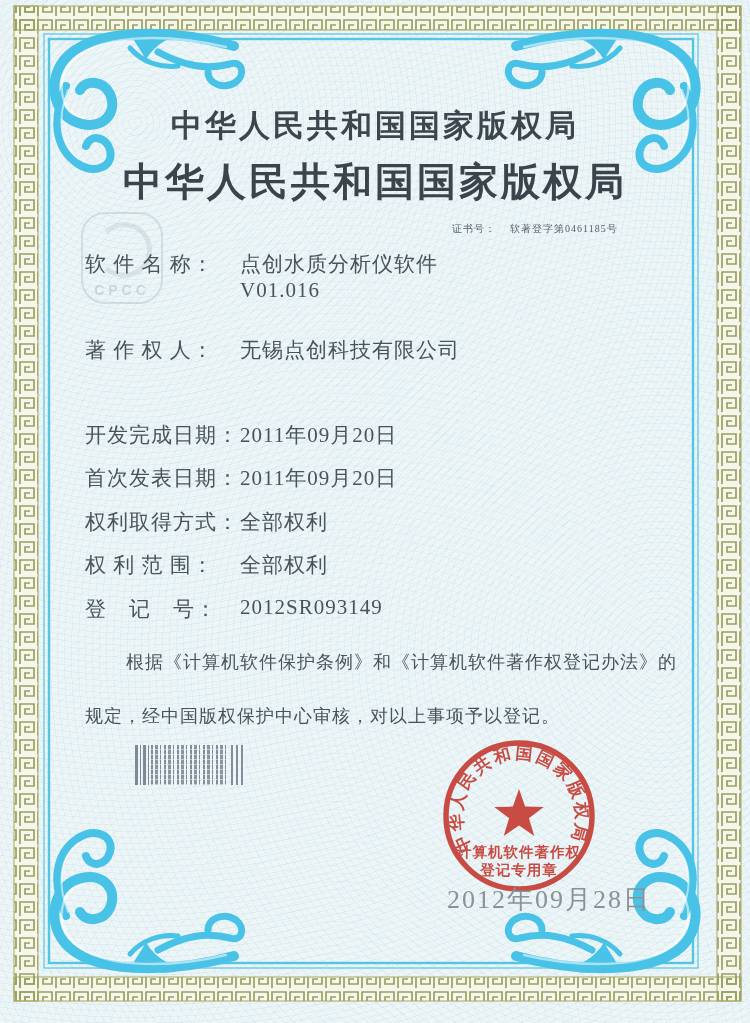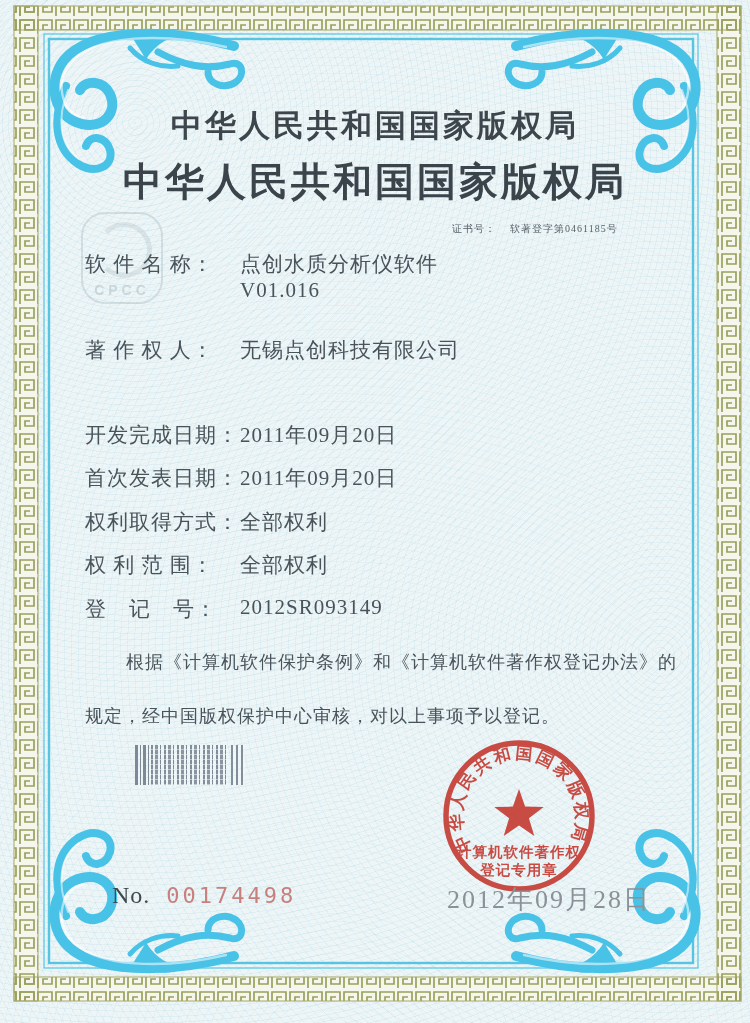--- a/index.html
+++ b/index.html
@@ -204,19 +204,15 @@
           <textPath href="#sealArc">中华人民共和国国家版权局</textPath>
         </text>
         <polygon fill="#c43a31" points="85,58 91.1,75.6 109.7,76 94.9,87.2 100.3,105 85,94.4 69.7,105 75.1,87.2 60.3,76 78.9,75.6"></polygon>
         <text x="85" y="126" text-anchor="middle" font-size="14.5" font-weight="bold" fill="#c43a31" letter-spacing="1" font-family="Liberation Serif, DejaVu Serif, serif">计算机软件著作权</text>
         <text x="85" y="144" text-anchor="middle" font-size="14.5" font-weight="bold" fill="#c43a31" letter-spacing="1" font-family="Liberation Serif, DejaVu Serif, serif">登记专用章</text>
       </g>
     </svg>
 
     <div class="abs seal-date" style="left:447px;top:882px;">2012年09月28日</div>
 
-    <div class="abs" style="left:112px;top:882px;">
-      <span class="serial">No.</span>
-      <span class="serial-num" style="margin-left:12px;">00174498</span>
-    </div>
 
   </div>
 </div>
 
 </body></html>

